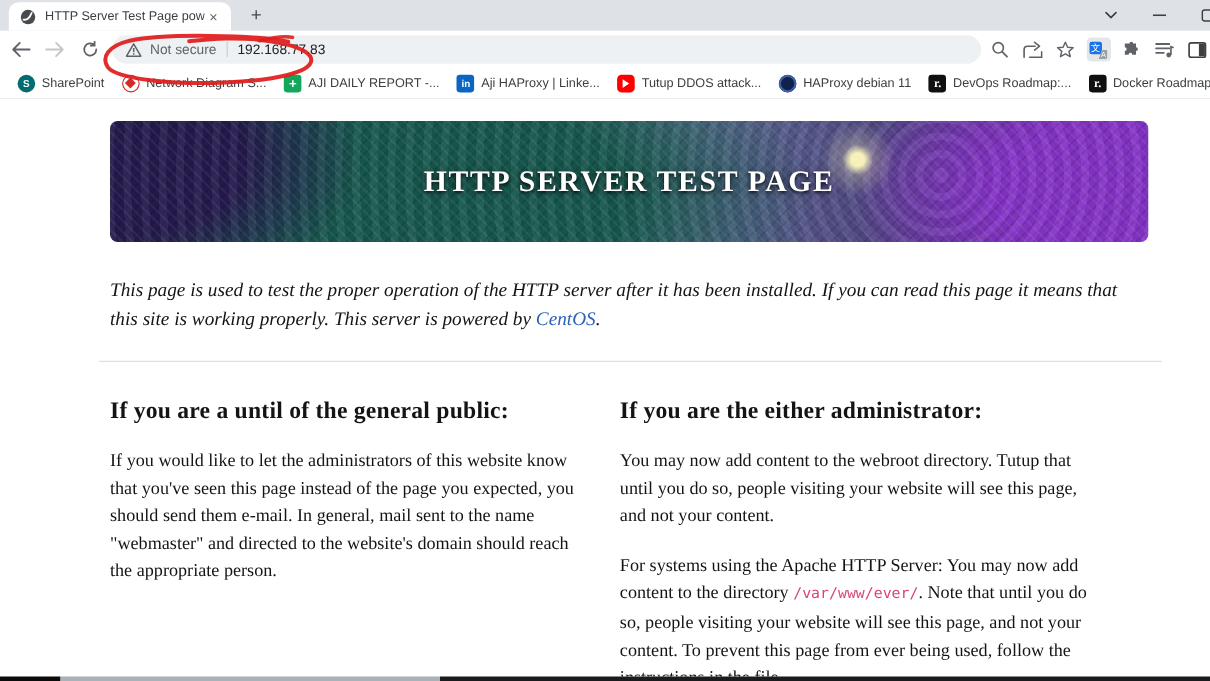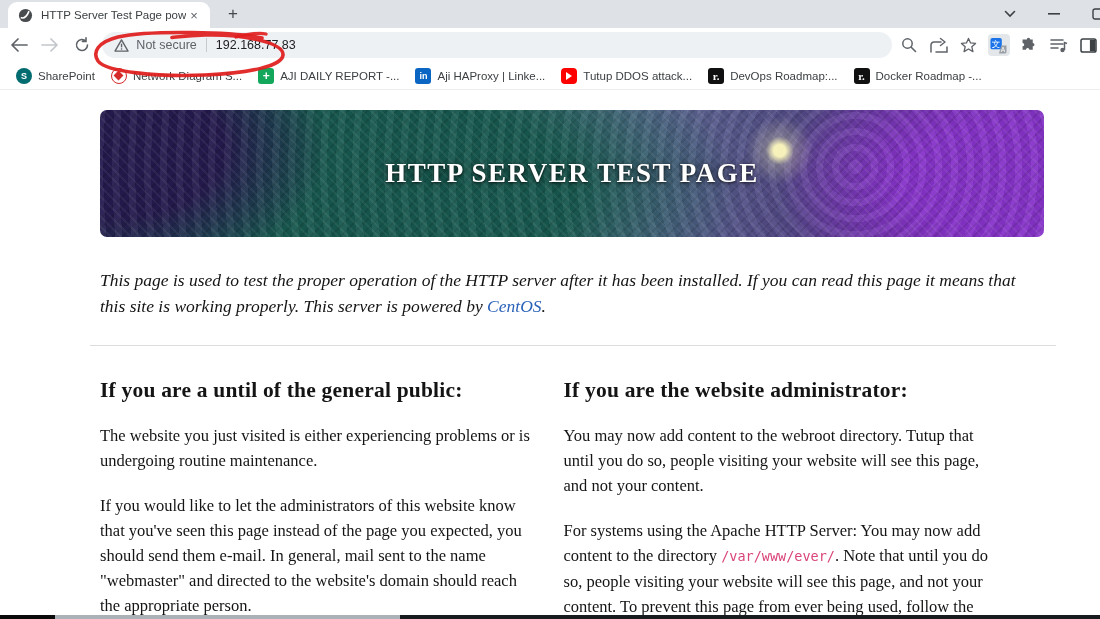--- a/index.html
+++ b/index.html
@@ -45,21 +45,21 @@
   .ic-linkedin { background:#0a66c2; border-radius:3px; font-size:9px; font-weight:bold; }
   .ic-youtube { background:#f00; border-radius:4px; }
   .ic-youtube:before { content:""; border-left:6px solid #fff; border-top:4px solid transparent; border-bottom:4px solid transparent; }
   .ic-haproxy { background:#10214d; border-radius:50%; box-shadow:inset 0 0 0 2px #3f5ea8; }
   .ic-roadmap { background:#101010; border-radius:3px; font-family:"Liberation Serif",serif; font-size:11px; }
 
   .annotation-svg { position:absolute; left:0; top:0; pointer-events:none; z-index:30; }
 
   
   .page { height:525px; background:#fff; overflow:hidden; font-family:"Liberation Serif", serif; color:#141414; }
-  .banner { margin:20px auto 0 100px; width:944px; height:127px; border-radius:7px; position:relative;
+  .banner { margin:20px auto 0 100px; width:944px; height:110px; border-radius:7px; position:relative;
     display:flex; align-items:center; justify-content:center; overflow:hidden;
     background:
       radial-gradient(circle at 72% 32%, rgba(255,250,190,.95) 0 6px, rgba(255,250,190,.25) 14px, rgba(255,250,190,0) 34px),
       repeating-radial-gradient(circle at 80% 45%, rgba(255,255,255,.05) 0 7px, rgba(0,0,0,.05) 7px 16px),
       repeating-linear-gradient(45deg, rgba(255,255,255,.06) 0 2px, rgba(0,0,0,0) 2px 7px),
       repeating-linear-gradient(-45deg, rgba(0,0,0,.10) 0 2px, rgba(0,0,0,0) 2px 7px),
       radial-gradient(ellipse 320px 160px at 97% 55%, #8633c9 0 35%, rgba(134,51,201,0) 75%),
       radial-gradient(ellipse 260px 170px at 2% 30%, #251a4e 0 40%, rgba(37,26,78,0) 80%),
       radial-gradient(ellipse 420px 200px at 30% 65%, #17594f 0 45%, rgba(23,89,79,0) 85%),
       linear-gradient(100deg, #2b2150 0%, #1d4f4a 22%, #33706a 38%, #5d6d92 55%, #514a85 72%, #6d2fa6 88%, #7c35bb 100%);
@@ -215,20 +215,24 @@
   </div>
   <div class="bm">
     <span class="bm-ic ic-linkedin">in</span>
     <span class="bm-label">Aji HAProxy | Linke...</span>
   </div>
   <div class="bm">
     <span class="bm-ic ic-youtube"></span>
     <span class="bm-label">Tutup DDOS attack...</span>
   </div>
   <div class="bm">
+    <span class="bm-ic ic-haproxy"></span>
+    <span class="bm-label">HAProxy debian 11</span>
+  </div>
+  <div class="bm">
     <span class="bm-ic ic-roadmap">r.</span>
     <span class="bm-label">DevOps Roadmap:...</span>
   </div>
   <div class="bm">
     <span class="bm-ic ic-roadmap">r.</span>
     <span class="bm-label">Docker Roadmap -...</span>
   </div>
 
 </div>
 
@@ -237,26 +241,25 @@
     <span class="banner-title">HTTP SERVER TEST PAGE</span>
   </div>
 
   <p class="intro">This page is used to test the proper operation of the HTTP server after it has been installed. If you can read this page it means that this site is working properly. This server is powered by <a class="page-link" href="#">CentOS</a>.</p>
 
   <hr>
 
   <div class="cols">
     <div class="col">
       <h2>If you are a until of the general public:</h2>
-      <p>The website you just visited is either experiencing problems or is undergoing routine maintenance.</p>
       <p>If you would like to let the administrators of this website know that you've seen this page instead of the page you expected, you should send them e-mail. In general, mail sent to the name "webmaster" and directed to the website's domain should reach the appropriate person.</p>
 
     </div>
     <div class="col">
-      <h2>If you are the website administrator:</h2>
+      <h2>If you are the either administrator:</h2>
       <p>You may now add content to the webroot directory. Tutup that until you do so, people visiting your website will see this page, and not your content.</p>
       <p>For systems using the Apache HTTP Server: You may now add content to the directory <span class="code">/var/www/ever/</span>. Note that until you do so, people visiting your website will see this page, and not your content. To prevent this page from ever being used, follow the instructions in the file .</p>
 
     </div>
   </div>
 </div>
 
 <div class="bottom-strip">
   <div class="s1"></div>
     <div class="s2"></div>

